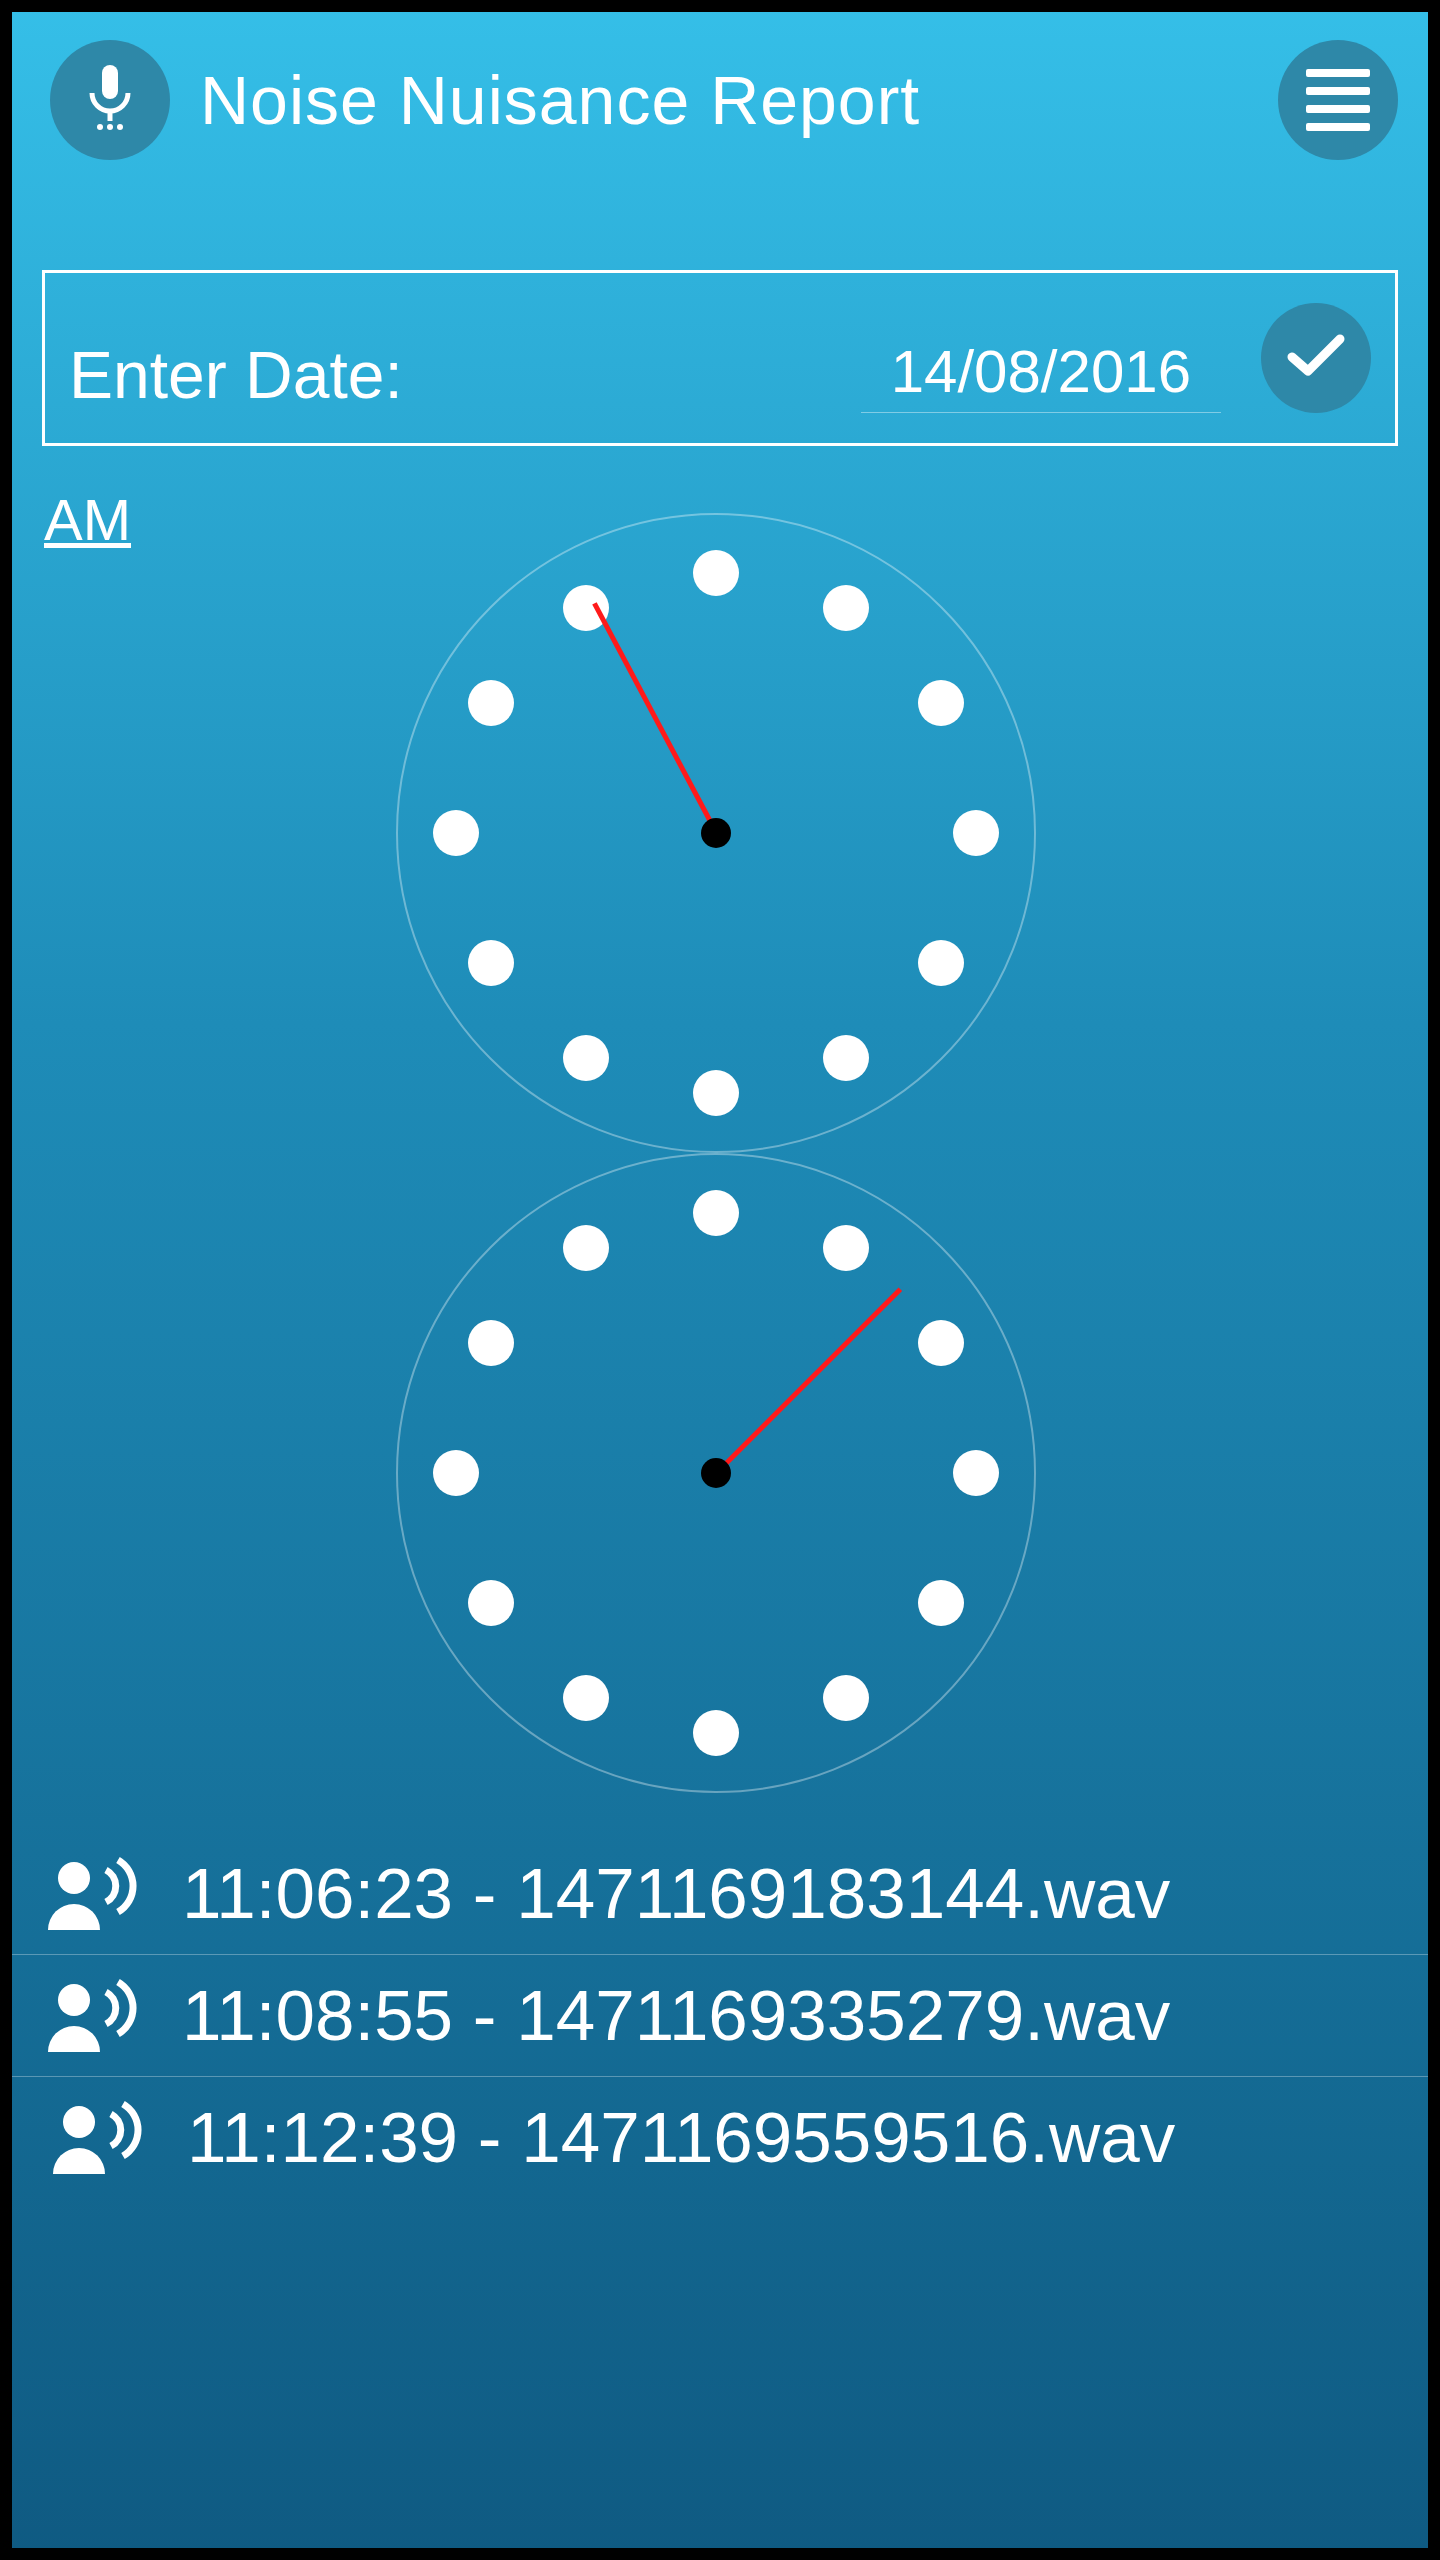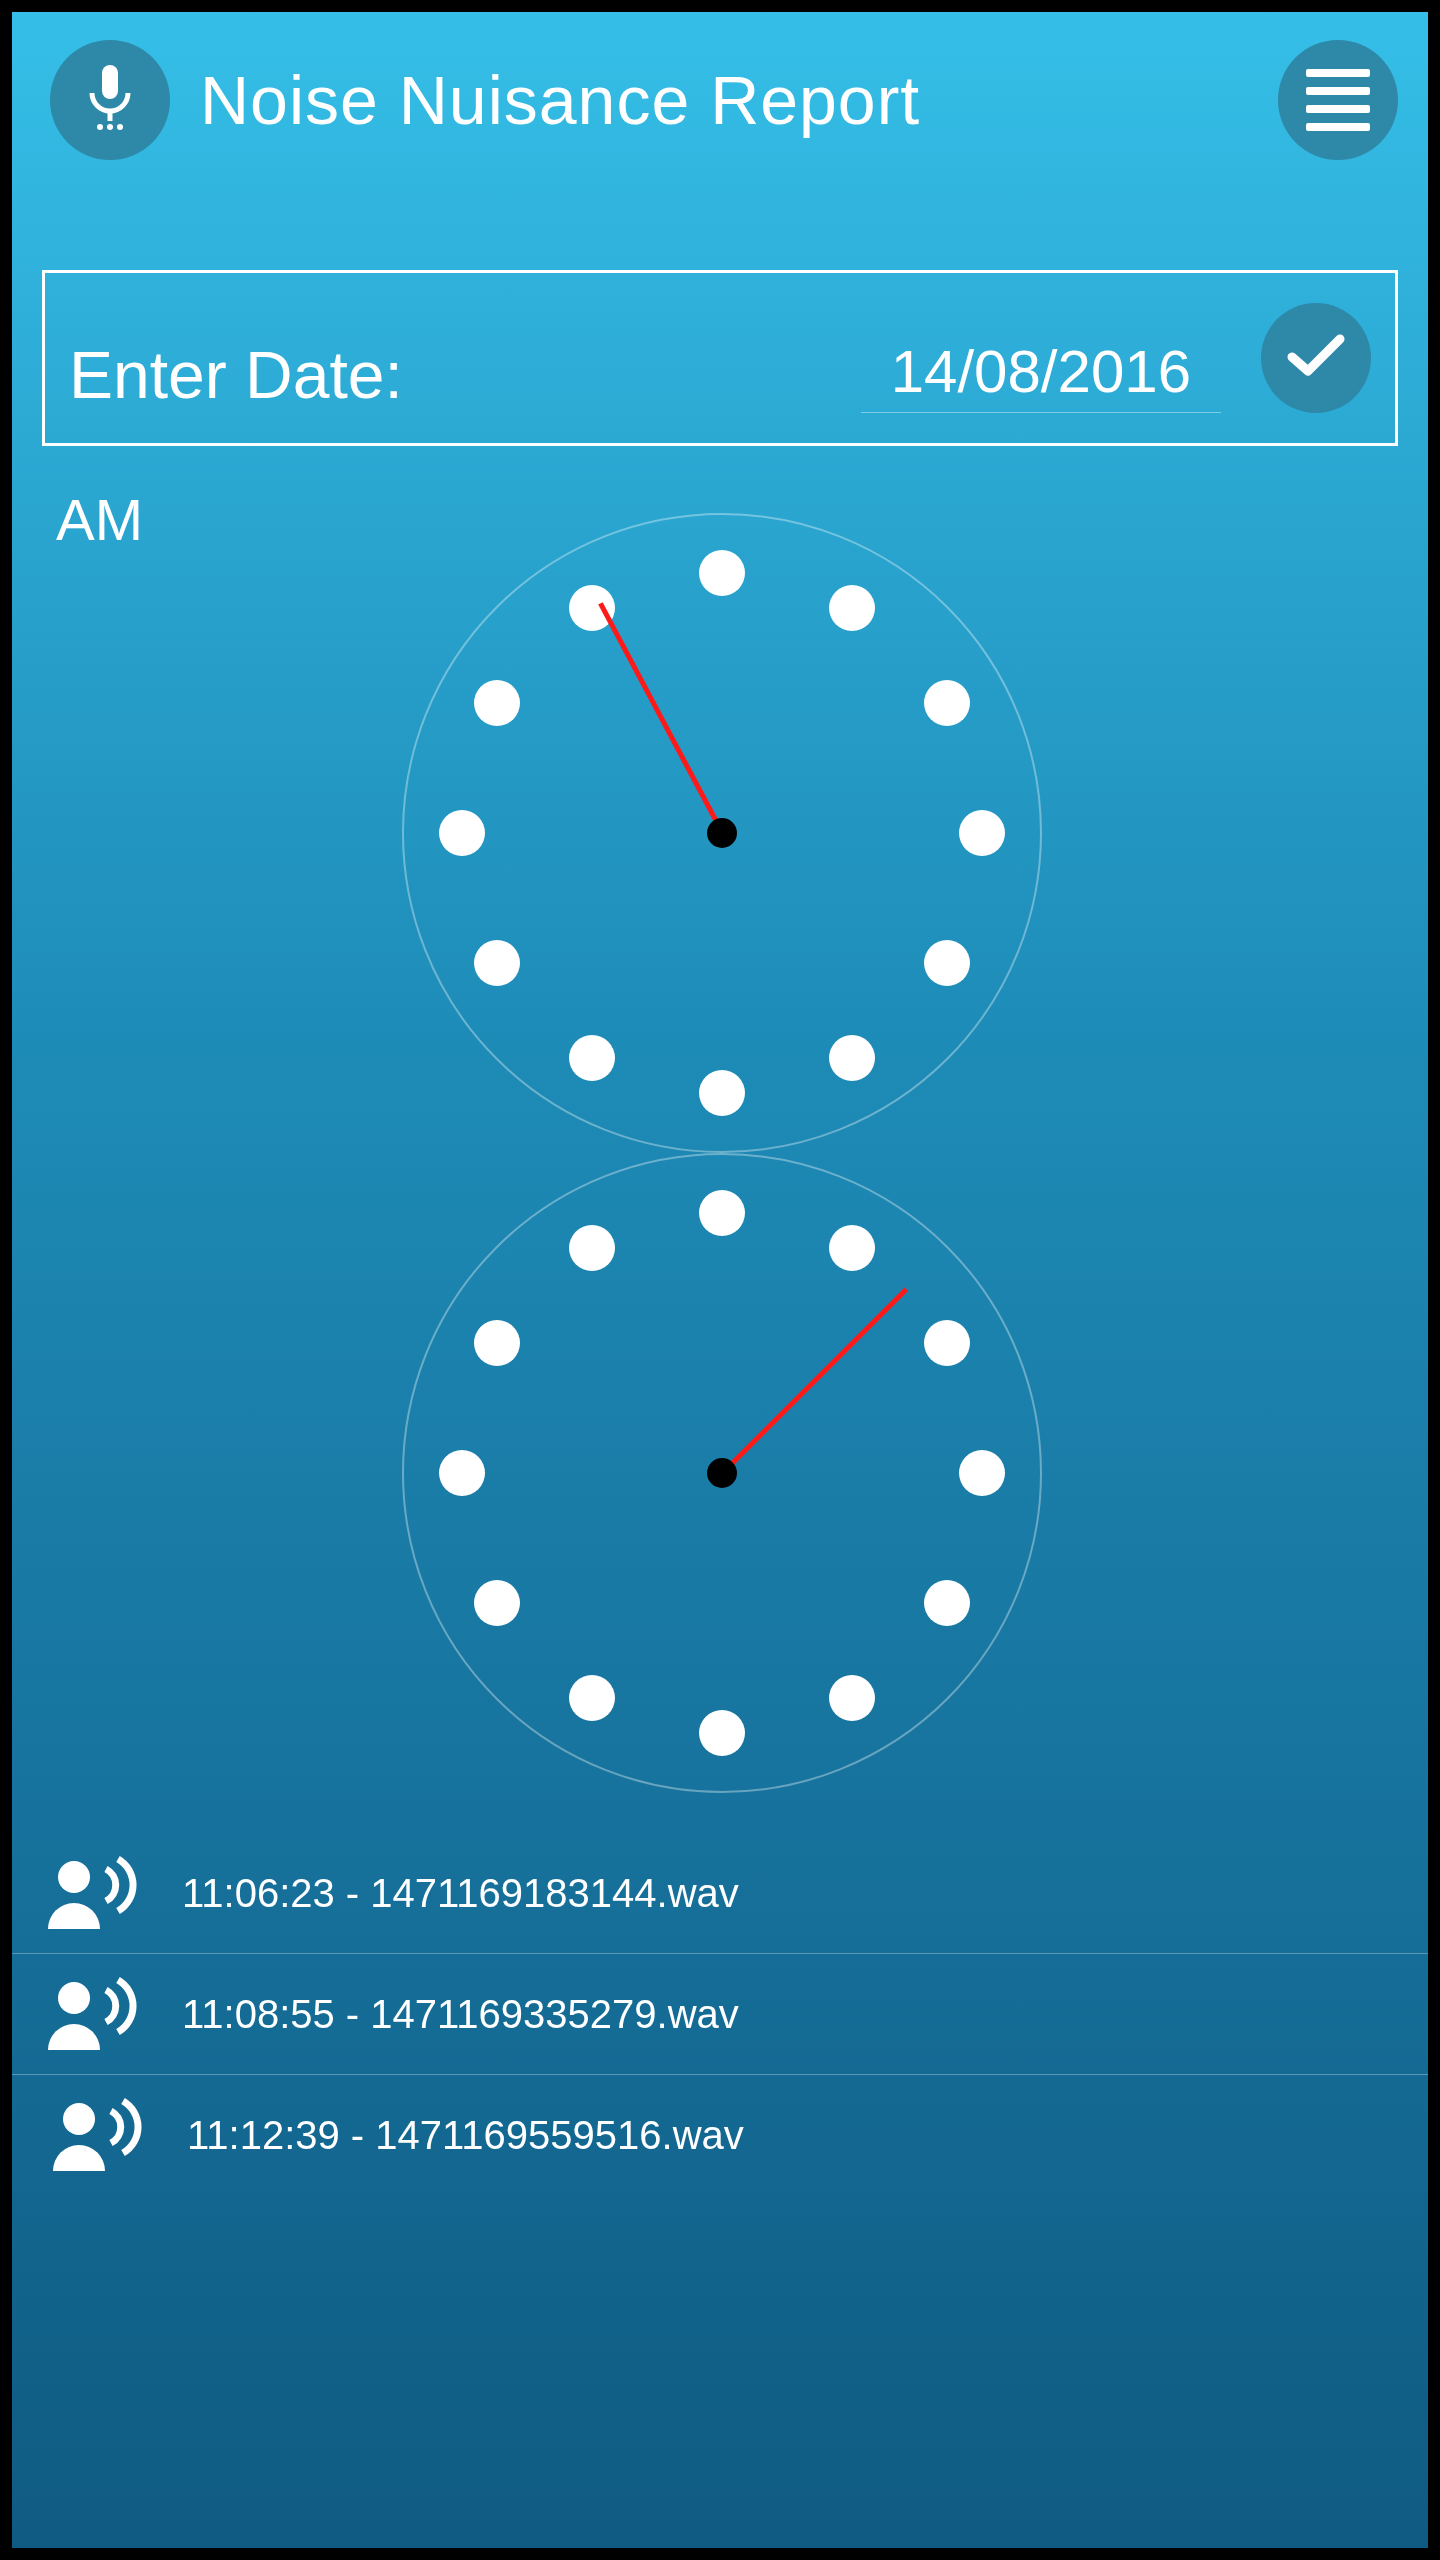--- a/index.html
+++ b/index.html
@@ -53,21 +53,21 @@
   margin-left: auto;
   margin-right: 40px;
   padding: 0 30px 6px 30px;
   border-bottom: 1px solid rgba(255,255,255,0.4);
 }
 .check-btn {
   width: 110px; height: 110px; border-radius: 50%;
   background: #2e88a8;
   display: flex; align-items: center; justify-content: center;
 }
-.sections { padding: 40px 30px 0 34px; }
+.sections { padding: 40px 30px 0 22px; text-decoration: underline; }
 .period-label { font-size: 58px; margin-left: 10px; }
 .clock {
   width: 640px; height: 640px;
   margin: -40px auto 40px auto;
   position: relative;
 }
 .clock-face {
   position: absolute; inset: 0;
   border: 2px solid rgba(255,255,255,0.35);
   border-radius: 50%;
@@ -92,21 +92,21 @@
   z-index: 3;
 }
 .list { margin-top: 20px; }
 .list-item {
   display: flex; align-items: center;
   border-bottom: 1px solid rgba(255,255,255,0.3);
   padding: 20px 30px;
 }
 .list-item:last-child { border-bottom: none; padding-left: 35px; }
 .speak-icon { width: 110px; display: flex; align-items: center; justify-content: flex-start; }
-.rec-text { font-size: 40px; margin-left: 30px; }
+.rec-text { font-size: 71px; margin-left: 30px; }
 </style>
 </head>
 <body>
 
 <div class="header">
   <div class="mic-btn">
     <span>
       <svg width="60" height="70" viewBox="0 0 60 70">
         <rect x="22" y="2" width="16" height="34" rx="8" fill="#fff"></rect>
         <path d="M12 30 a18 18 0 0 0 36 0" stroke="#fff" stroke-width="5" fill="none"></path>

